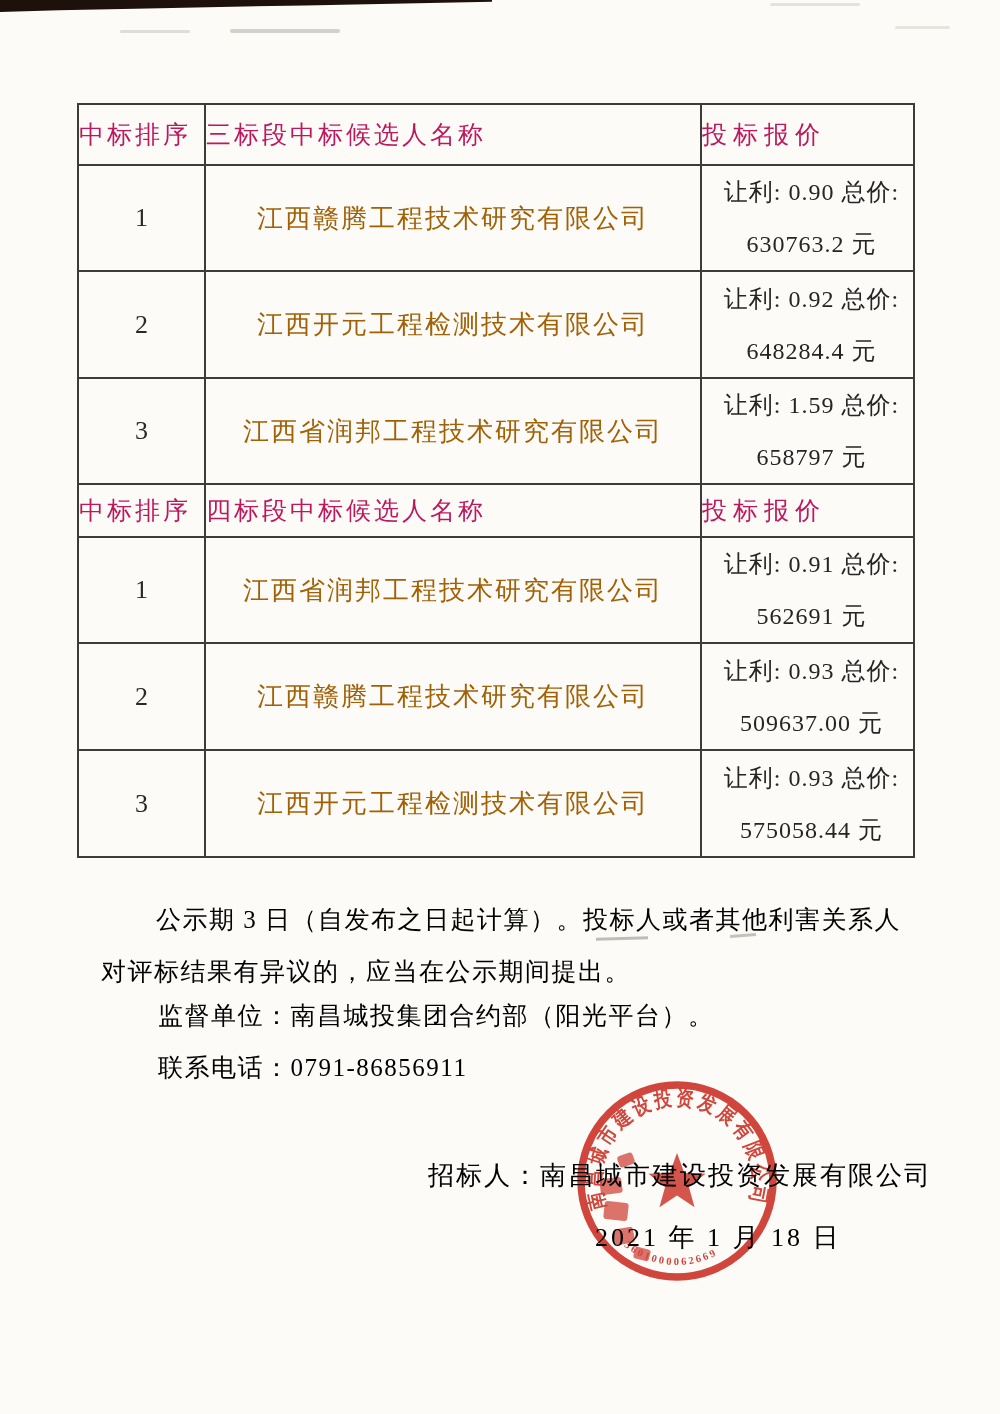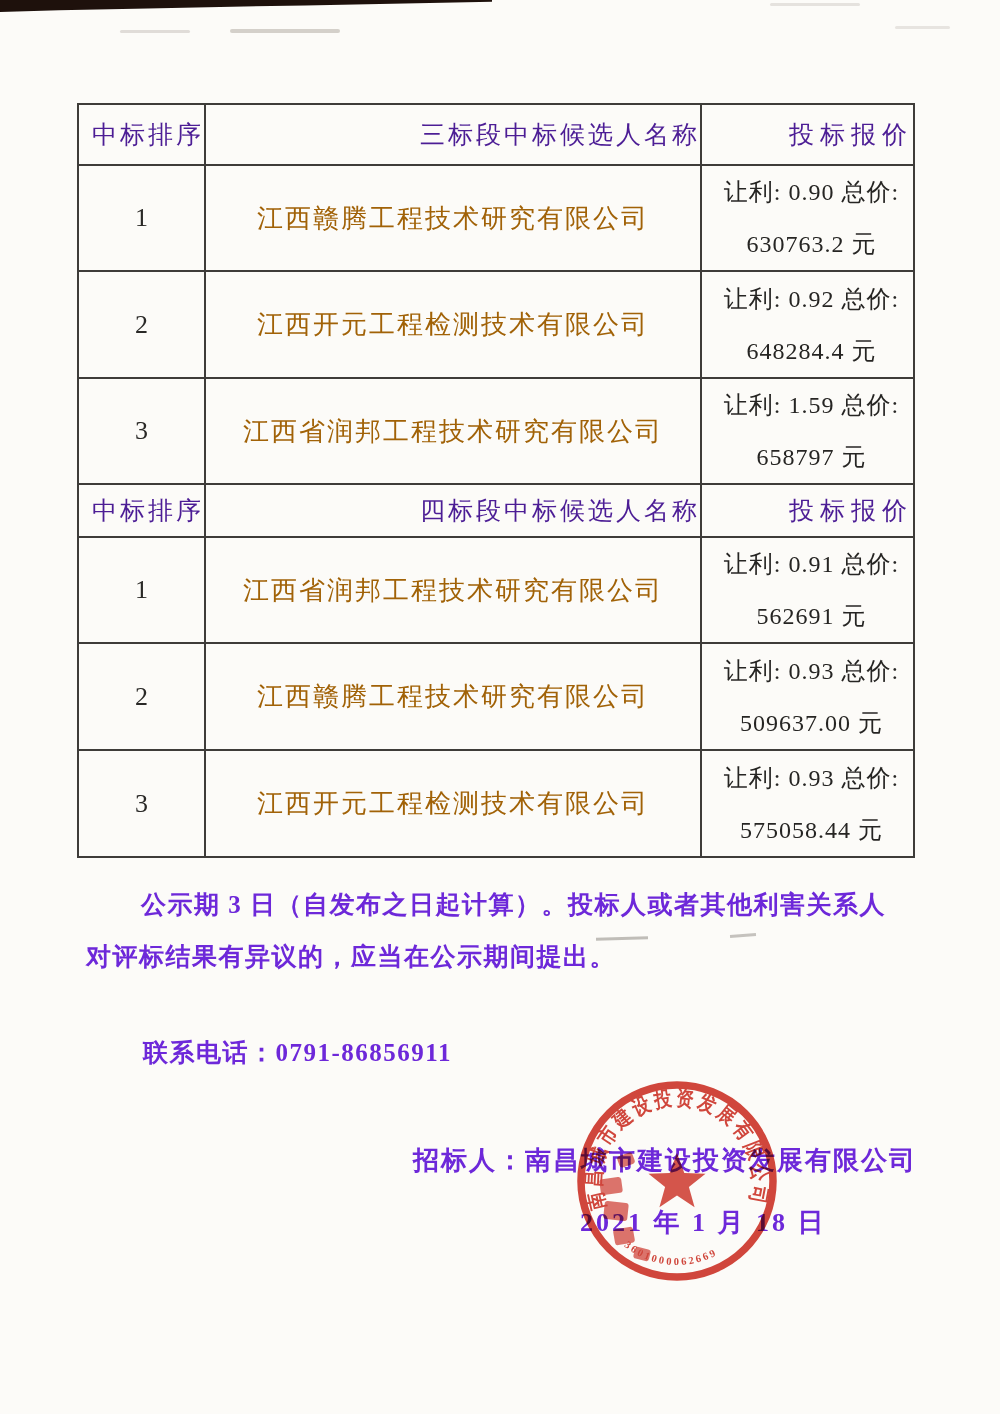--- a/index.html
+++ b/index.html
@@ -43,41 +43,41 @@
   .col-rank  { width: 127px; }
   .col-name  { width: 496px; }
   .col-price { width: 213px; }
 
   tr.r-head td { height: 59px; }
   tr.r-head2 td { height: 51px; }
   tr.r-data td { height: 102px; text-align: center; }
   tr.r-data.tall td { height: 105px; }
 
   td.th {
-    text-align: right; vertical-align: middle;
-    font-size: 25px; letter-spacing: 3px; color: #4c1d95;
+    text-align: left; vertical-align: middle;
+    font-size: 25px; letter-spacing: 3px; color: #be185d;
   }
   td.th.price-h { letter-spacing: 6px; }
   td.rank {
     text-align: center; vertical-align: middle;
     font-size: 26px; color: #2a2927;
   }
   td.name {
     text-align: center; vertical-align: middle;
     font-size: 26px; letter-spacing: 2px; color: #a16207; margin-top: 12px;
   }
   td.price {
     vertical-align: middle;
     font-size: 24px; color: #262523;
     padding-left: 12px; padding-right: 4px;
   }
   td.price .pl { line-height: 52px; white-space: nowrap; letter-spacing: 1px; }
 
   
-  .para { position: absolute; margin: 0; color: #6d28d9; font-weight: bold; }
+  .para { position: absolute; margin: 15px; color: #000000; }
   .notice {
     left: 86px; top: 879px; width: 824px;
     font-size: 25px; line-height: 52px; letter-spacing: 1.5px;
     text-indent: 55px;
   }
   .dash { position: absolute; background: #97948e; }
   .dash-1 { left: 596px; top: 937px; width: 52px; height: 3px; transform: rotate(-1.5deg); opacity: .6; }
   .dash-2 { left: 730px; top: 934px; width: 26px; height: 3px; transform: rotate(-4deg); opacity: .55; }
   .supervision { left: 143px; top: 984px;  font-size: 25px; letter-spacing: 1.5px; }
   .phone       { left: 143px; top: 1036px; font-size: 25px; letter-spacing: 1.5px; }
@@ -175,20 +175,21 @@
           <div class="pl">575058.44 元</div>
         </td>
       </tr>
     </tbody>
   </table>
 
   <p class="para notice">公示期 3 日（自发布之日起计算）。投标人或者其他利害关系人对评标结果有异议的，应当在公示期间提出。</p>
   <div class="dash dash-1"></div>
   <div class="dash dash-2"></div>
 
+  <p class="para supervision">监督单位：南昌城投集团合约部（阳光平台）。</p>
   <p class="para phone">联系电话：0791-86856911</p>
   <p class="para bidder">招标人：南昌城市建设投资发展有限公司</p>
   <p class="para date">2021 年 1 月 18 日</p>
 
   <svg class="seal" width="222" height="222" viewBox="0 0 222 222">
     <defs>
       <path id="sealTopArc" d="M 40.5 139.5 A 76 76 0 1 1 181.5 139.5" fill="none"></path>
       <path id="sealBottomArc" d="M 57 175.4 A 84 84 0 0 0 165 175.4" fill="none"></path>
     </defs>
     <circle class="seal-ring" cx="111" cy="111" r="96" stroke="#cf372c"></circle>

